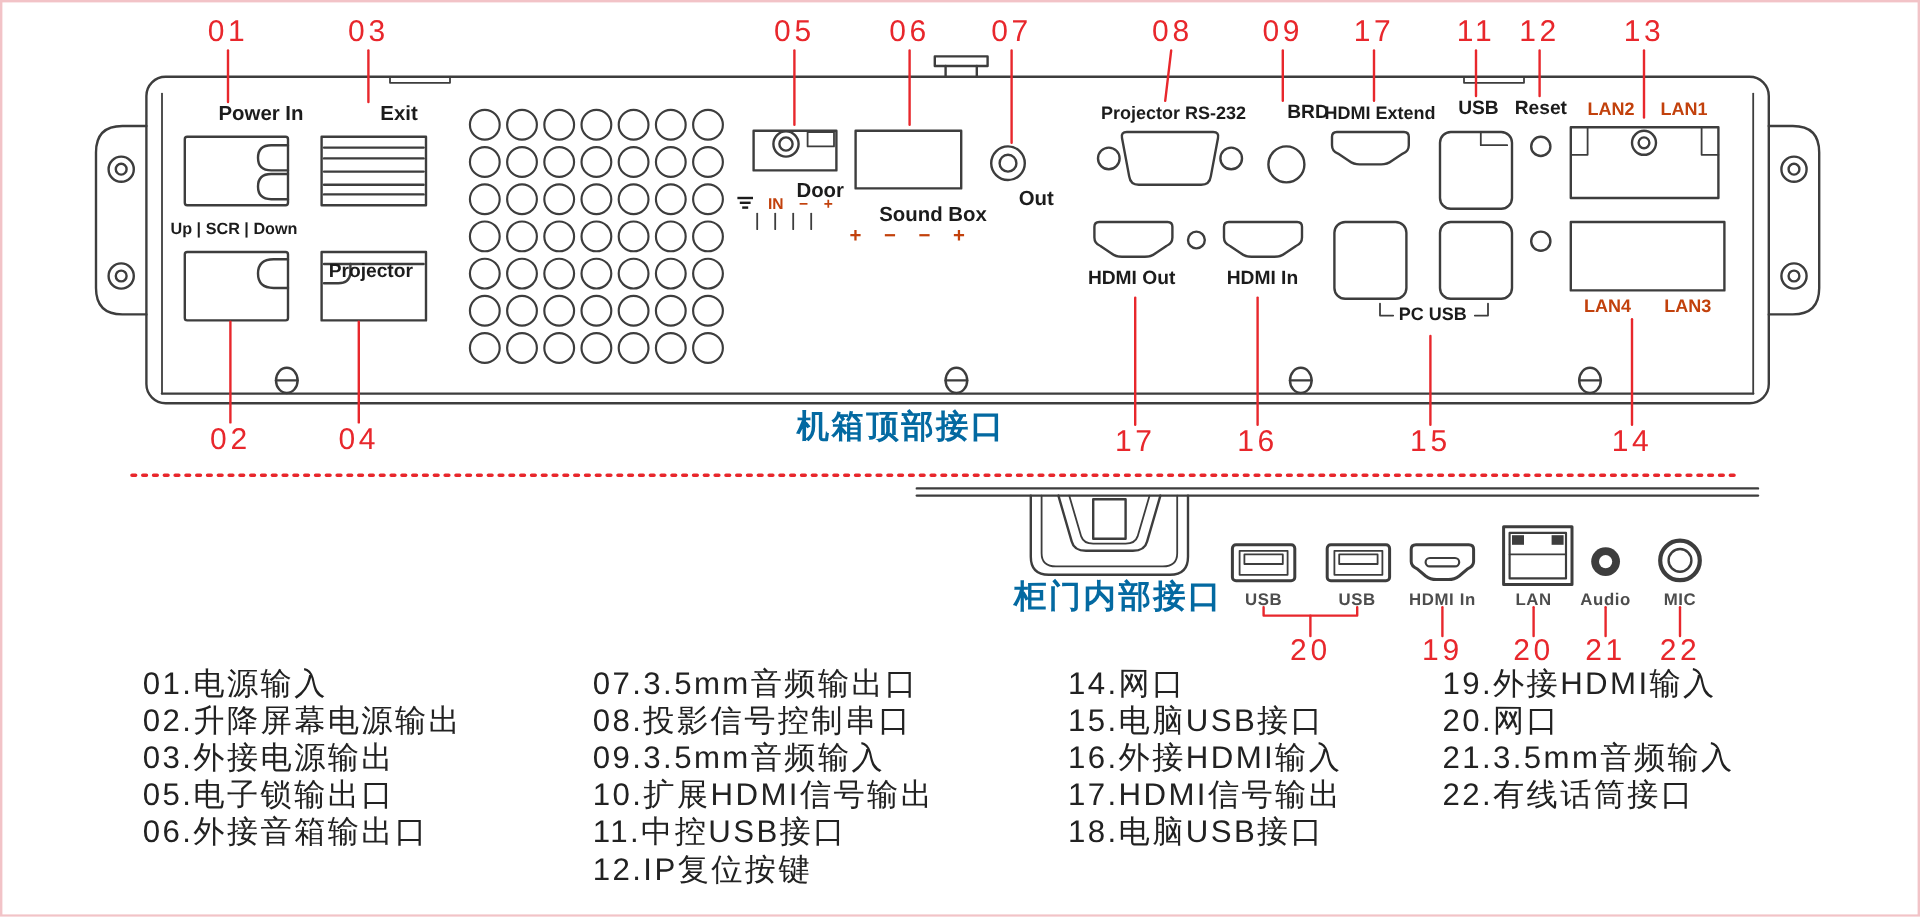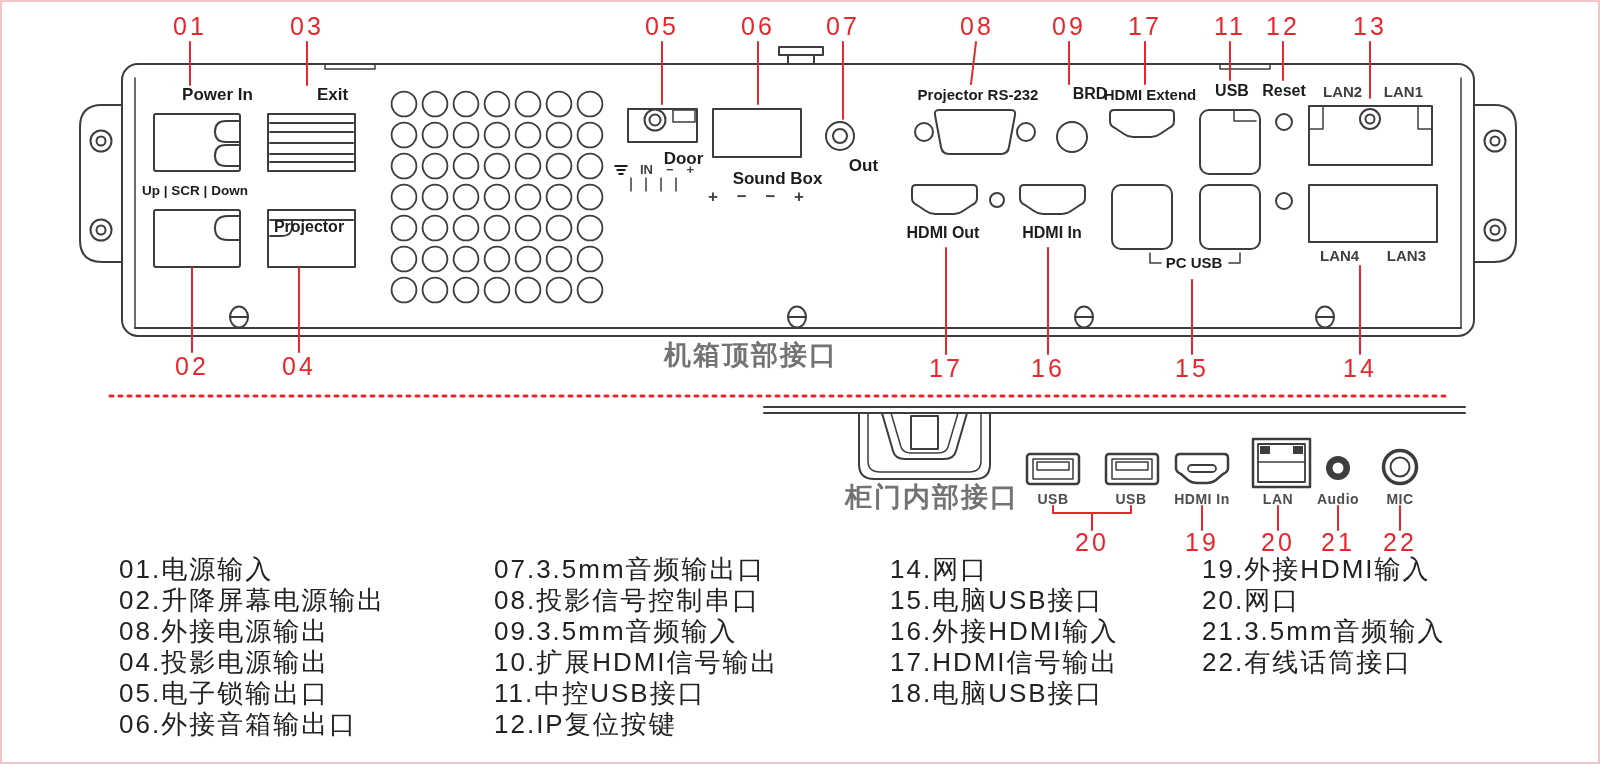--- a/index.html
+++ b/index.html
@@ -9,26 +9,26 @@
   svg.art{position:absolute;left:0;top:0;}
   .lbl{position:absolute;transform:translateX(-50%);color:#1c1c1c;font-weight:bold;
        font-size:16px;white-space:nowrap;line-height:1;}
   .lbl14{font-size:13.5px;}
   .lbl15{font-size:15px;}
   .lbl17{font-size:17px;padding-left:45px;}
   .graylbl{position:absolute;transform:translateX(-50%);color:#4d4d4d;font-weight:600;
        font-size:14px;white-space:nowrap;line-height:1;letter-spacing:.5px;}
   .num{position:absolute;transform:translateX(-50%);color:#e8272c;font-size:25px;
        font-weight:500;letter-spacing:3px;line-height:1;white-space:nowrap;}
-  .sectitle{position:absolute;color:#737373;font-size:27px;font-weight:bold;
+  .sectitle{position:absolute;color:#0369a1;font-size:27px;font-weight:bold;
        letter-spacing:2px;line-height:1;white-space:nowrap;}
   .legend-item{color:#222;font-size:26px;font-weight:500;letter-spacing:2px;
        line-height:31px;white-space:nowrap;}
   .legend-col{position:absolute;top:552px;}
-  .pins{position:absolute;display:flex;align-items:flex-end;color:#404040;
+  .pins{position:absolute;display:flex;align-items:flex-start;color:#c2410c;
         font-weight:bold;line-height:1;}
   .pins span{display:block;}
   .gnd{display:inline-block;width:13px;height:12px;position:relative;}
   .gnd i{position:absolute;left:50%;transform:translateX(-50%);border-top:2px solid #1c1c1c;display:block;}
   .gnd i:nth-child(1){top:1px;width:13px;}
   .gnd i:nth-child(2){top:5px;width:9px;}
   .gnd i:nth-child(3){top:9px;width:5px;}
 </style>
 </head>
 <body>
@@ -341,22 +341,21 @@
 <div class="num" style="left:1358px;top:354px;">14</div>
 <div class="num" style="left:1090px;top:528px;">20</div>
 <div class="num" style="left:1200px;top:528px;">19</div>
 <div class="num" style="left:1276px;top:528px;">20</div>
 <div class="num" style="left:1336px;top:528px;">21</div>
 <div class="num" style="left:1398px;top:528px;">22</div>
 
 <div class="legend-col" style="left:117px;">
   <div class="legend-item">01.电源输入</div>
   <div class="legend-item">02.升降屏幕电源输出</div>
-  <div class="legend-item">08.外接电源输出</div>
-  <div class="legend-item">04.投影电源输出</div>
+  <div class="legend-item">03.外接电源输出</div>
   <div class="legend-item">05.电子锁输出口</div>
   <div class="legend-item">06.外接音箱输出口</div>
 </div>
 <div class="legend-col" style="left:492px;">
   <div class="legend-item">07.3.5mm音频输出口</div>
   <div class="legend-item">08.投影信号控制串口</div>
   <div class="legend-item">09.3.5mm音频输入</div>
   <div class="legend-item">10.扩展HDMI信号输出</div>
   <div class="legend-item">11.中控USB接口</div>
   <div class="legend-item">12.IP复位按键</div>

